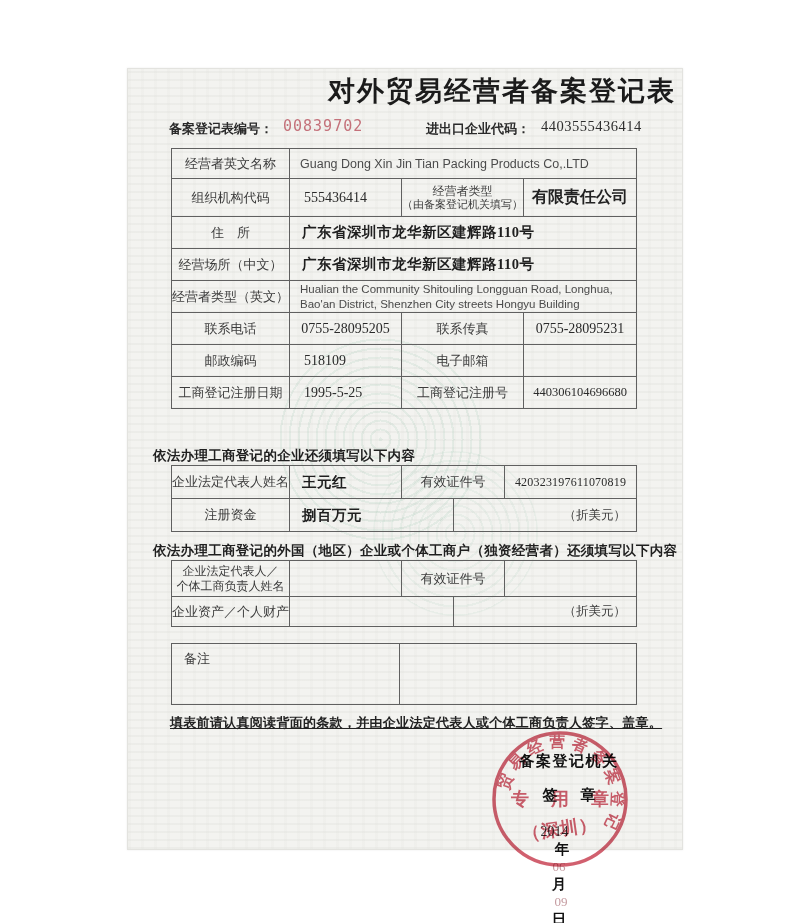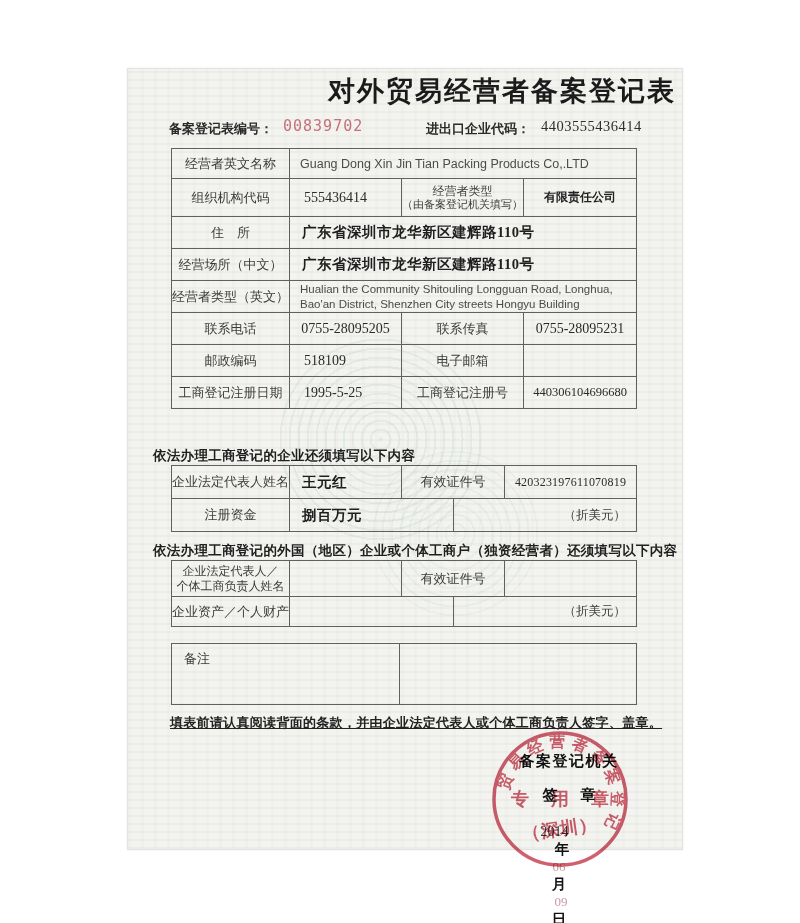--- a/index.html
+++ b/index.html
@@ -43,21 +43,21 @@
   }
 
   table.t { position:absolute; border-collapse:collapse; table-layout:fixed; }
   table.t td { border:1px solid #606060; vertical-align:middle; overflow:hidden; }
   .lbl { font-size:13px; color:#3c3c3c; text-align:center; }
   .lbl-sm { font-size:12px; color:#3c3c3c; text-align:center; line-height:1.2; }
   .cnval {
     font-family:"Liberation Serif", serif; font-weight:bold; font-size:14.5px;
     color:#1f1f1f; letter-spacing:.5px; padding-left:12px;
   }
-  .cval { font-family:"Liberation Serif", serif; font-weight:bold; font-size:12px; color:#222; text-align:center; }
+  .cval { font-family:"Liberation Serif", serif; font-weight:bold; font-size:16px; color:#222; text-align:center; }
   .enval { font-size:12.5px; color:#4b4b4b; padding-left:10px; }
   .enval2 { font-size:11.5px; color:#4b4b4b; padding-left:10px; line-height:1.3; }
   .num { font-family:"Liberation Serif", serif; font-size:14px; color:#2a2a2a; }
   .num-c { text-align:center; }
   .num-id { font-family:"Liberation Serif", serif; font-size:12px; color:#2a2a2a; text-align:center; letter-spacing:.2px; }
   .note-usd { font-size:12.5px; color:#3c3c3c; text-align:right; padding-right:10px; }
   .remark-lbl { font-size:13px; color:#3c3c3c; vertical-align:top !important; padding:6px 0 0 12px; }
 
   .t1 { left:43px; top:79px; width:465px; }
   .t2a { left:43px; top:396px; width:465px; }

